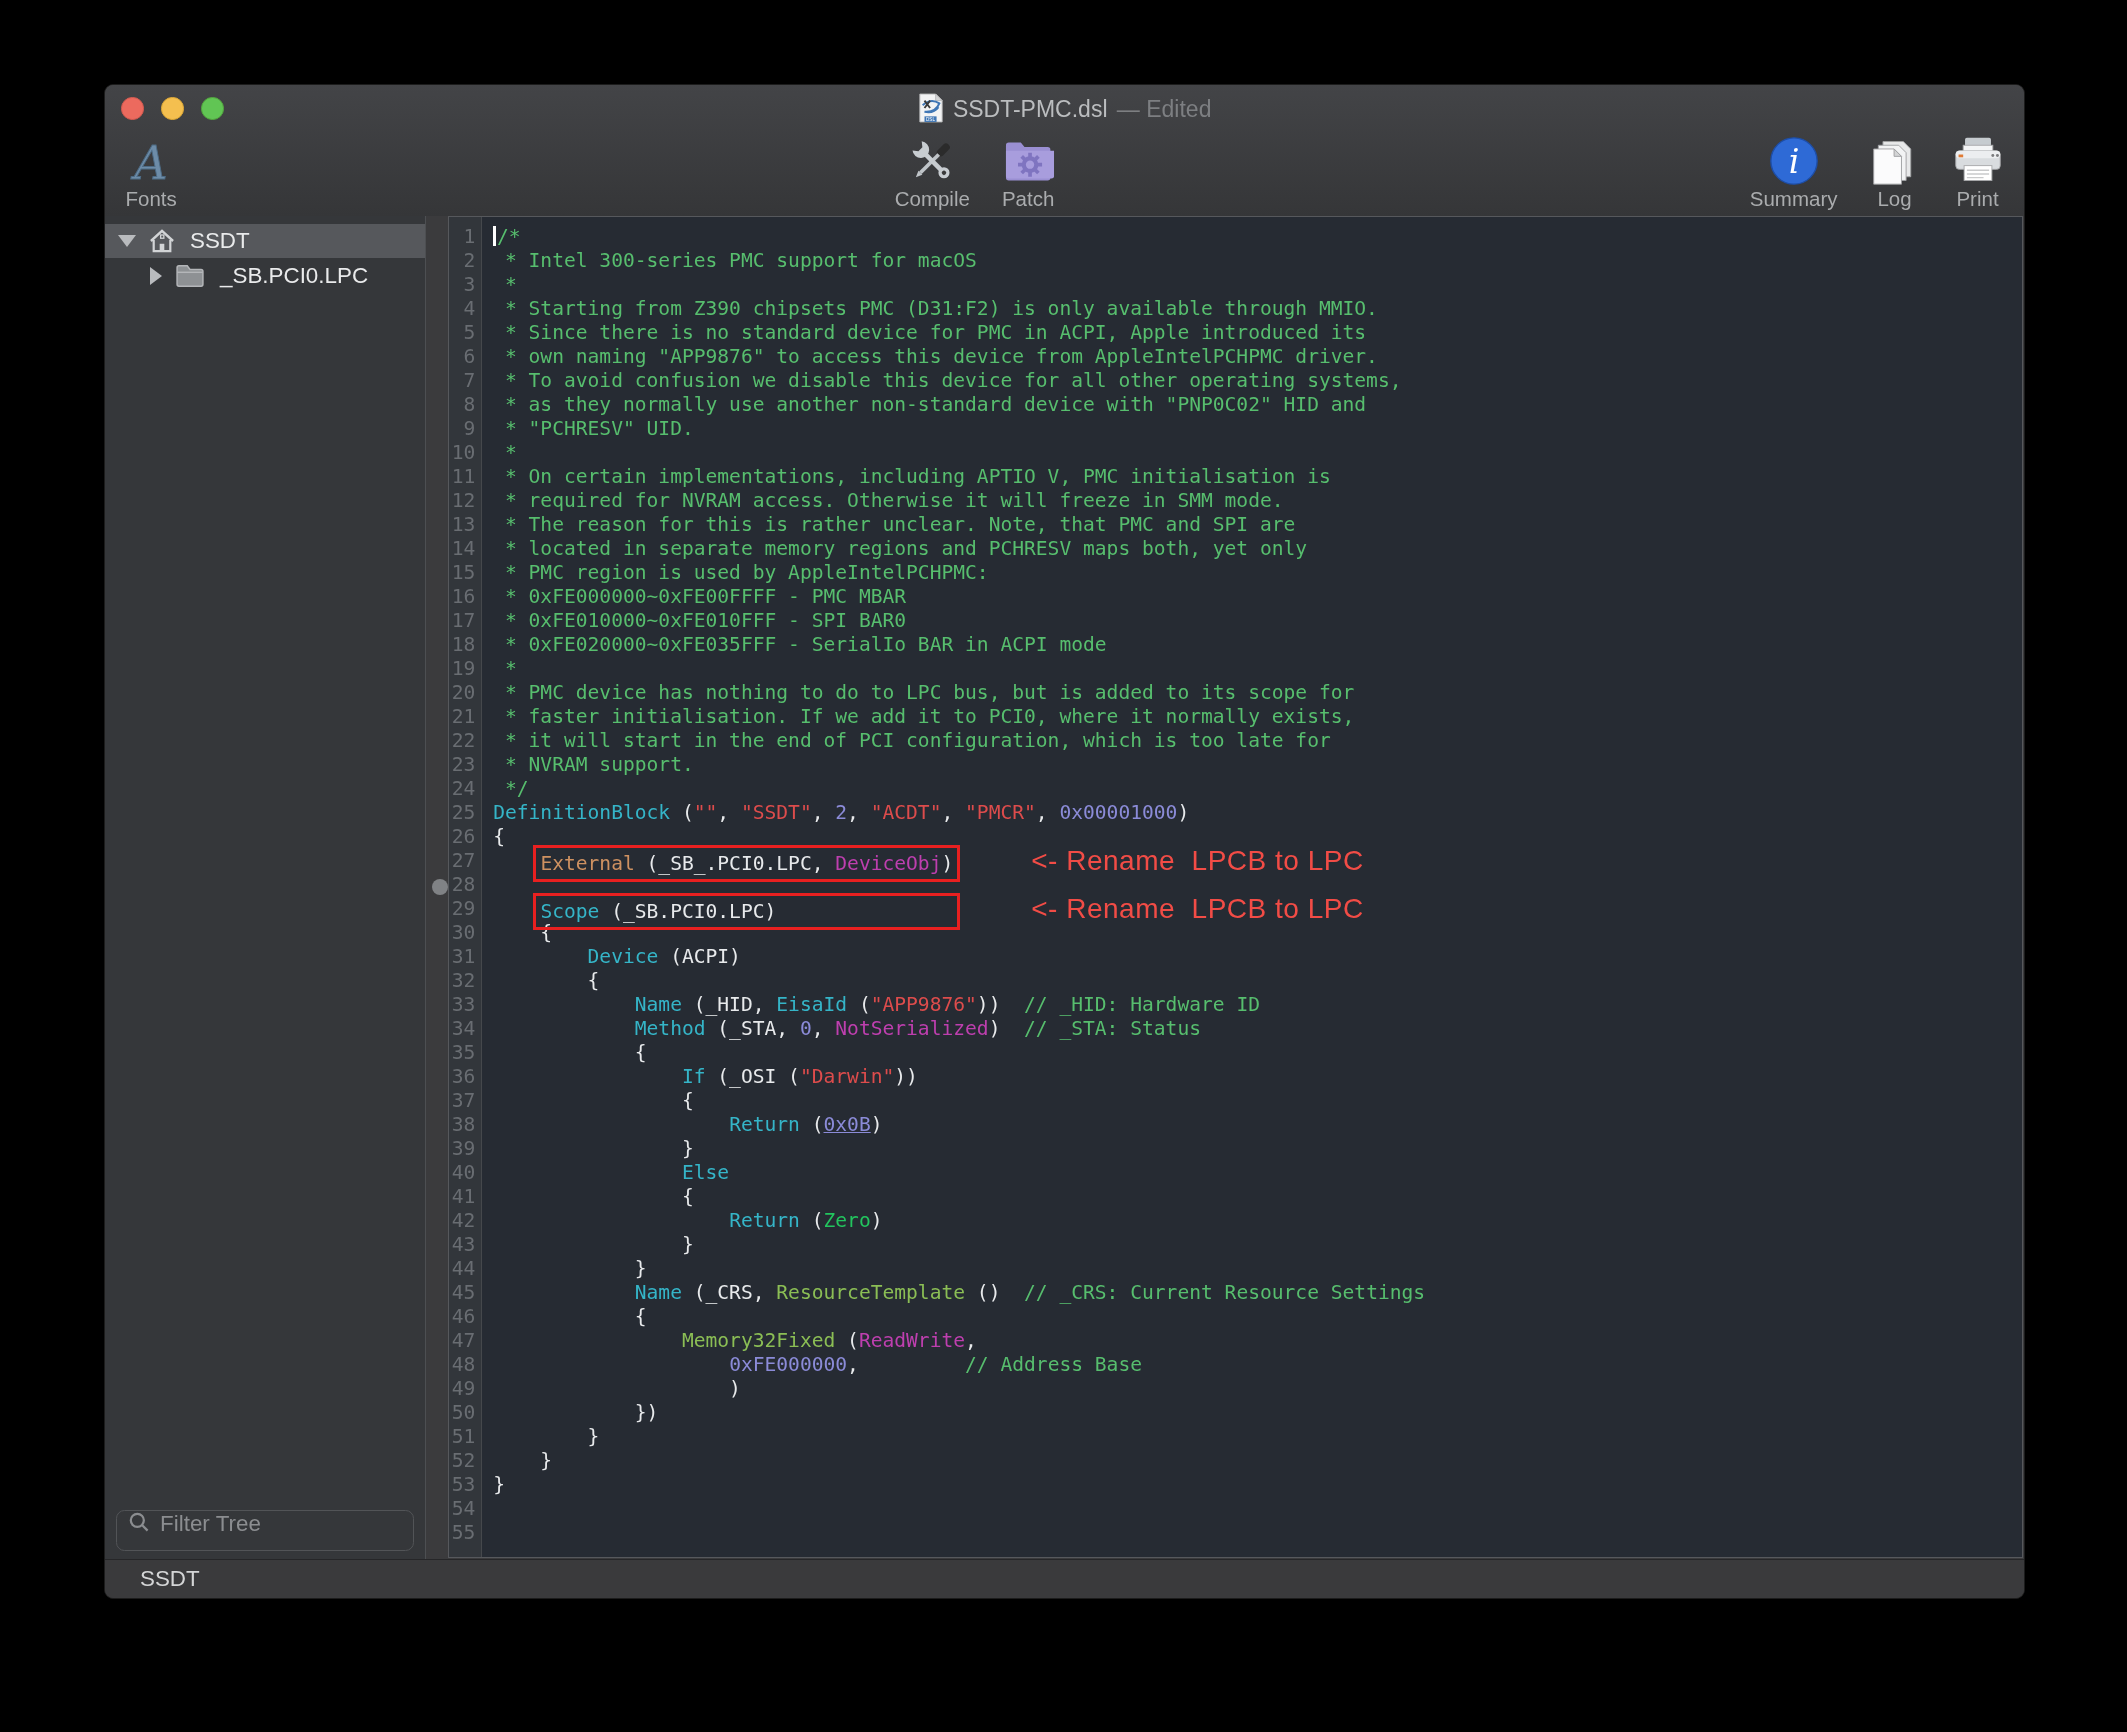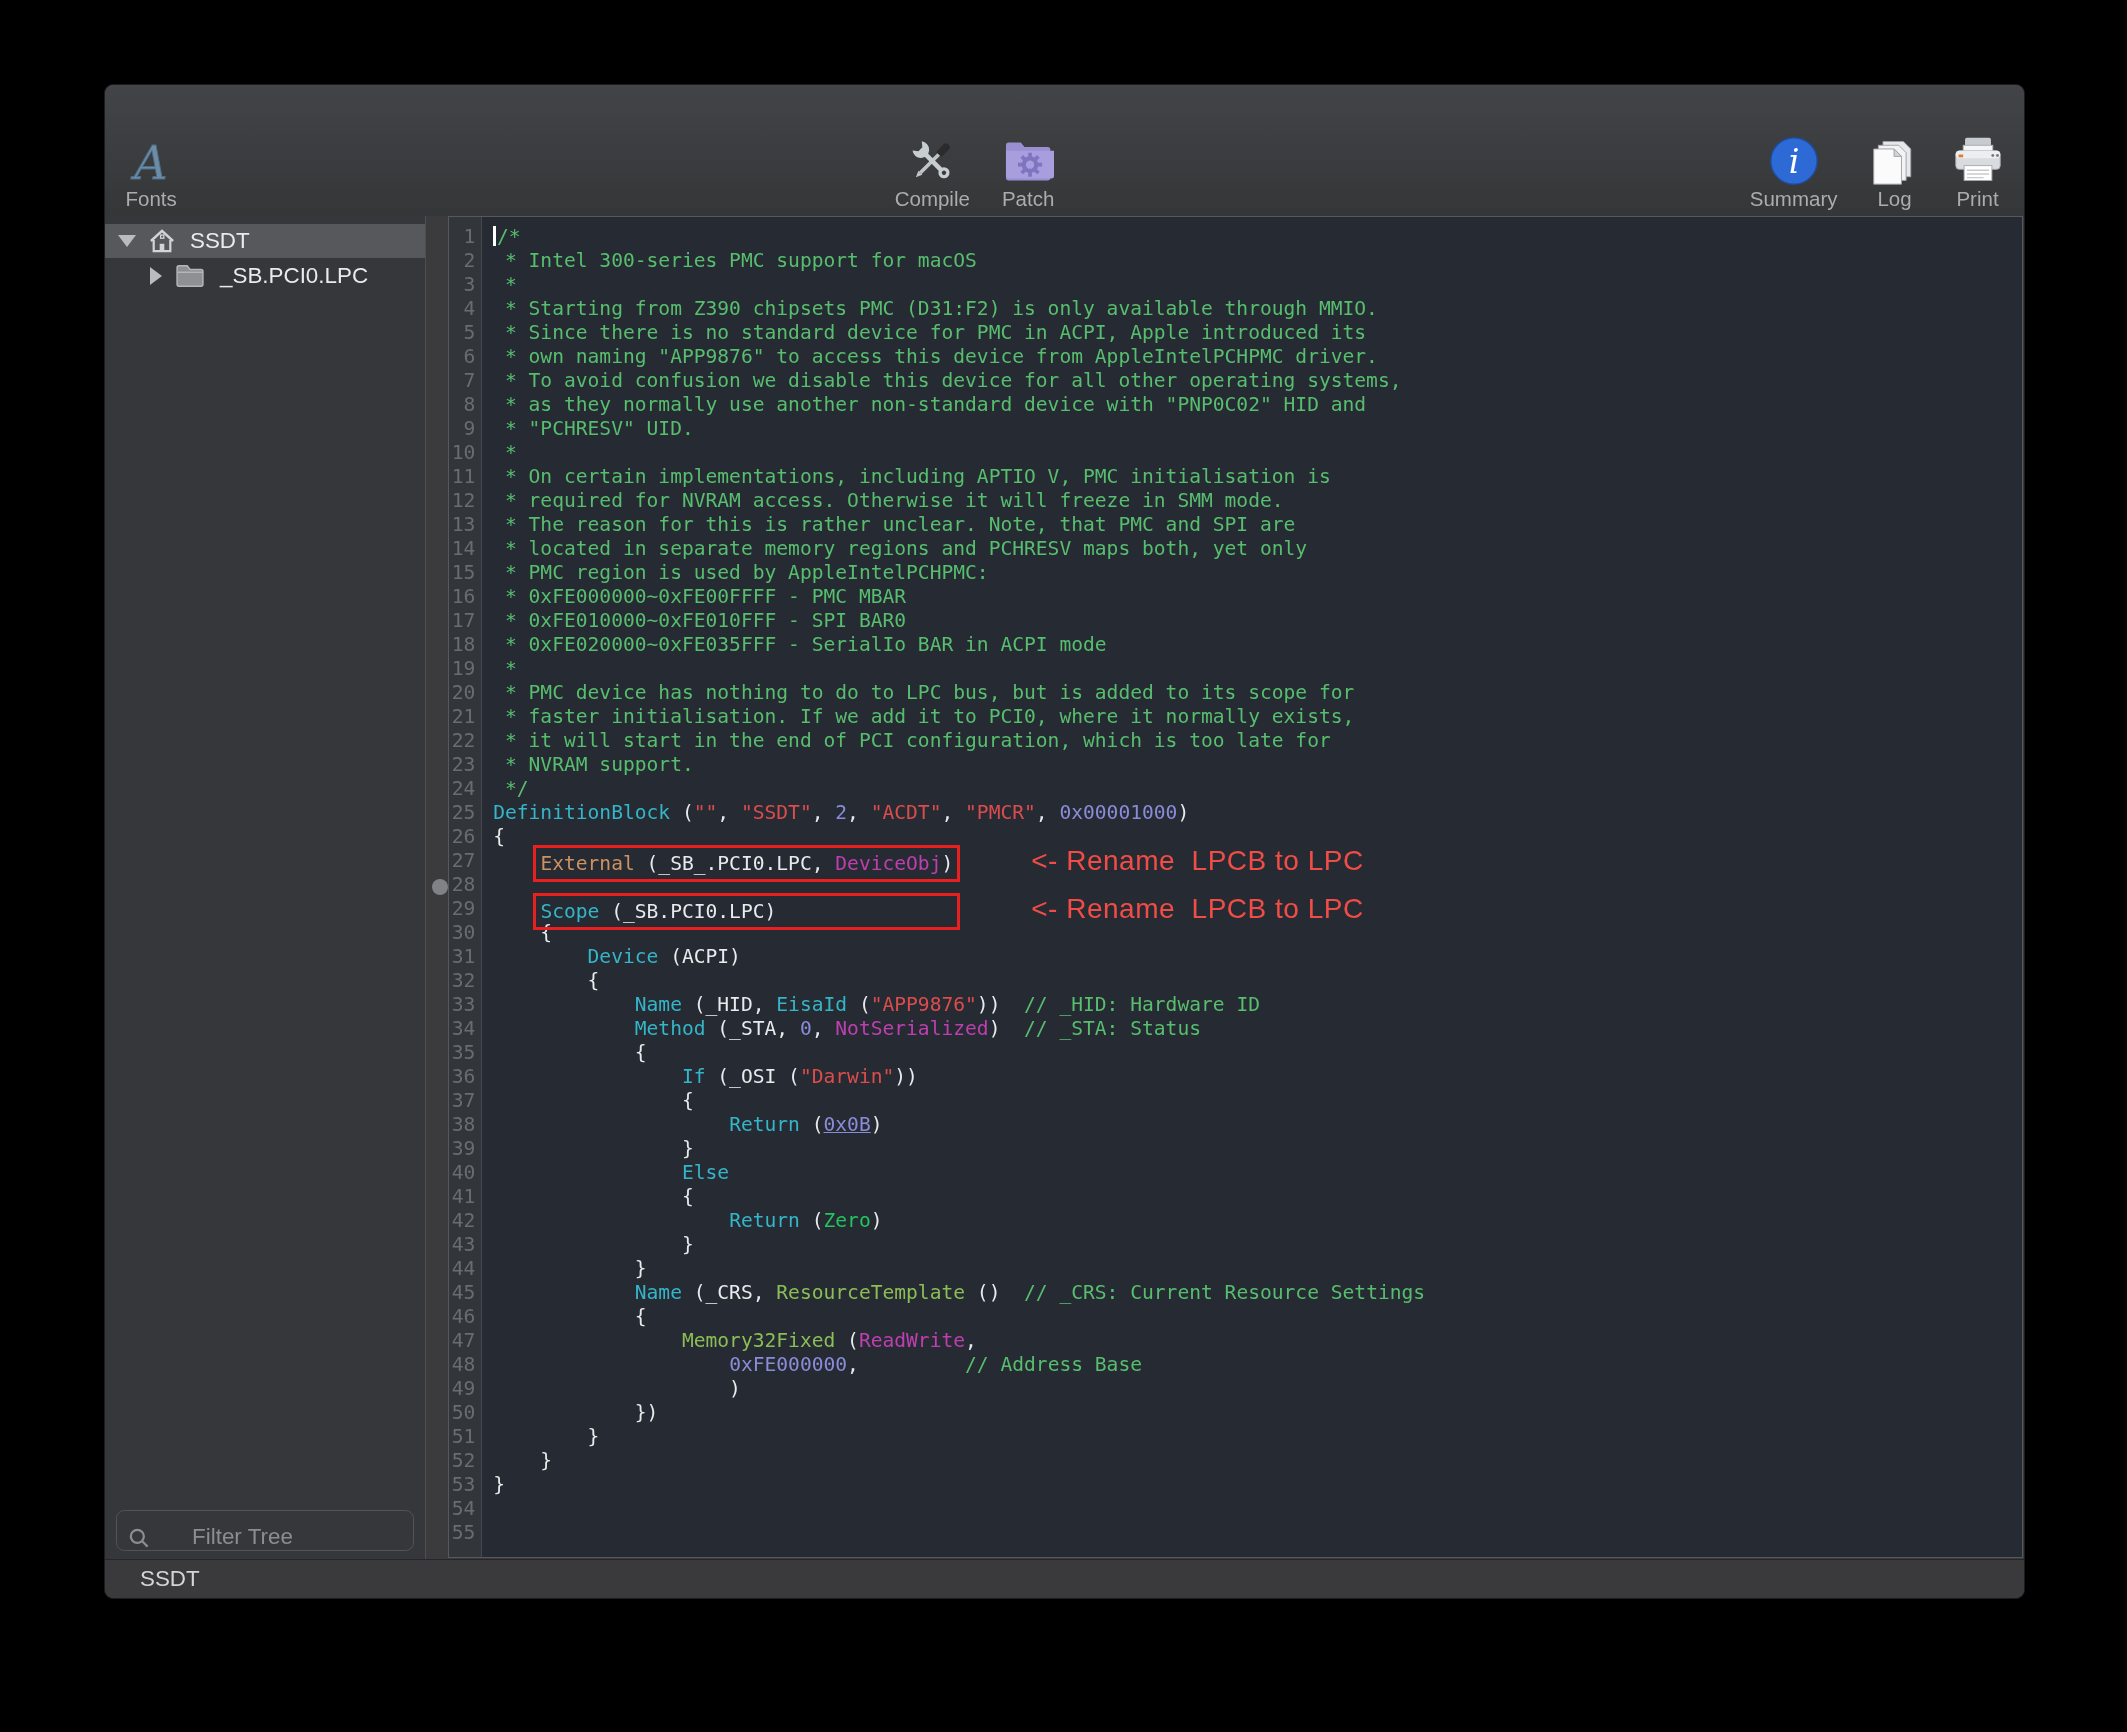--- a/index.html
+++ b/index.html
@@ -27,21 +27,21 @@
   
   .content{position:absolute;top:131px;left:0;right:0;bottom:38px;background:#3b3b3d;}
   .sidebar{position:absolute;left:0;top:0;bottom:0;width:320px;background:#35373a;border-right:0.9px solid #4d4f52;}
   .treerow{display:flex;align-items:center;height:34px;color:#e9eaeb;font-size:22.4px;white-space:nowrap;}
   .treerow.selected{background:#56585c;}
   .disc{width:0;height:0;margin-left:13px;}
   .disc.down{border-left:9.3px solid transparent;border-right:9.3px solid transparent;border-top:12px solid #b9bbbe;}
   .disc.right{border-top:9.3px solid transparent;border-bottom:9.3px solid transparent;border-left:12px solid #b9bbbe;margin-left:45px;}
   .treeicon{margin-left:13px;margin-right:15px;display:flex;align-items:center;}
   .filterbox{position:absolute;left:11.2px;right:11.2px;bottom:9.3px;height:39px;border:1.9px solid #525457;
-    border-radius:8.4px;display:flex;align-items:flex-end;background:#35373a;gap:32px;}
+    border-radius:8.4px;display:flex;align-items:flex-start;background:#35373a;}
   .filterbox svg{margin-left:11.2px;}
   .filter-placeholder{color:#8b8d90;font-size:22.4px;margin-left:9.3px;}
   .splitter-dot{position:absolute;left:327px;top:663px;width:16px;height:16px;border-radius:50%;background:#808285;}
   
   .editor{position:absolute;left:343px;top:0;width:1573px;height:1340px;border:0.9px solid #56585c;
     background:#262b33;display:flex;font-family:"DejaVu Sans Mono","Liberation Mono",monospace;}
   .gutter{width:32px;background:#32363b;border-right:0.9px solid #45484c;padding-top:7.5px;flex:none;}
   .ln{height:24px;line-height:24px;font-size:19.6px;color:#696d72;text-align:right;padding-right:5.6px;}
   .codepane{flex:1;padding:7.5px 0 0 11.2px;overflow:hidden;}
   .line{height:24px;line-height:24px;font-size:19.6px;white-space:pre;color:#e8eaec;}
@@ -52,20 +52,41 @@
   .statusbar{position:absolute;left:0;right:0;bottom:0;height:38px;background:#3a3a3c;border-top:0.9px solid #262628;
     display:flex;align-items:center;}
   .status-text{margin-left:35px;font-size:22.4px;color:#d4d5d6;}
 </style>
 </head>
 <body>
 
 <div class="window">
 
   <div class="chrome">
+    <div class="titlebar">
+      <div class="lights">
+        <div class="light red"></div>
+        <div class="light yellow"></div>
+        <div class="light green"></div>
+      </div>
+      <div class="titlewrap">
+        <span>
+          <svg width="26" height="30" viewBox="0 0 28 32">
+            <path d="M2 1 h17 l7 7 v23 h-24 z" fill="#f2f3f4" stroke="#b9babb" stroke-width="1"></path>
+            <path d="M19 1 l7 7 h-7 z" fill="#d4d5d6" stroke="#b9babb" stroke-width="1"></path>
+            <path d="M5 13 q9 -8 18 -2 q-4 10 -16 9 q10 2 15 -5" fill="none" stroke="#3f76b5" stroke-width="2.2"></path>
+            <path d="M7 8 l6 8 m0 -8 l-6 8" stroke="#3a3a3a" stroke-width="2"></path>
+            <rect x="7" y="25" width="13" height="6" fill="#3f76b5"></rect>
+            <text x="13.5" y="30" font-size="5" fill="#fff" text-anchor="middle" font-family="Liberation Sans,sans-serif">DSL</text>
+          </svg>
+        </span>
+        <span class="title-main">SSDT-PMC.dsl</span>
+        <span class="title-suffix"> — Edited</span>
+      </div>
+    </div>
 
     <div class="toolbar">
       <div class="tb-left">
         <div class="titem">
           <div class="ticon">
             <svg width="48" height="48" viewBox="0 0 52 52">
               <text x="26" y="44" text-anchor="middle" font-family="DejaVu Serif,serif" font-style="italic" font-size="50" fill="#6d8ca8" stroke="#4d6b85" stroke-width="1">A</text>
             </svg>
           </div>
           <div class="tlabel">Fonts</div>

